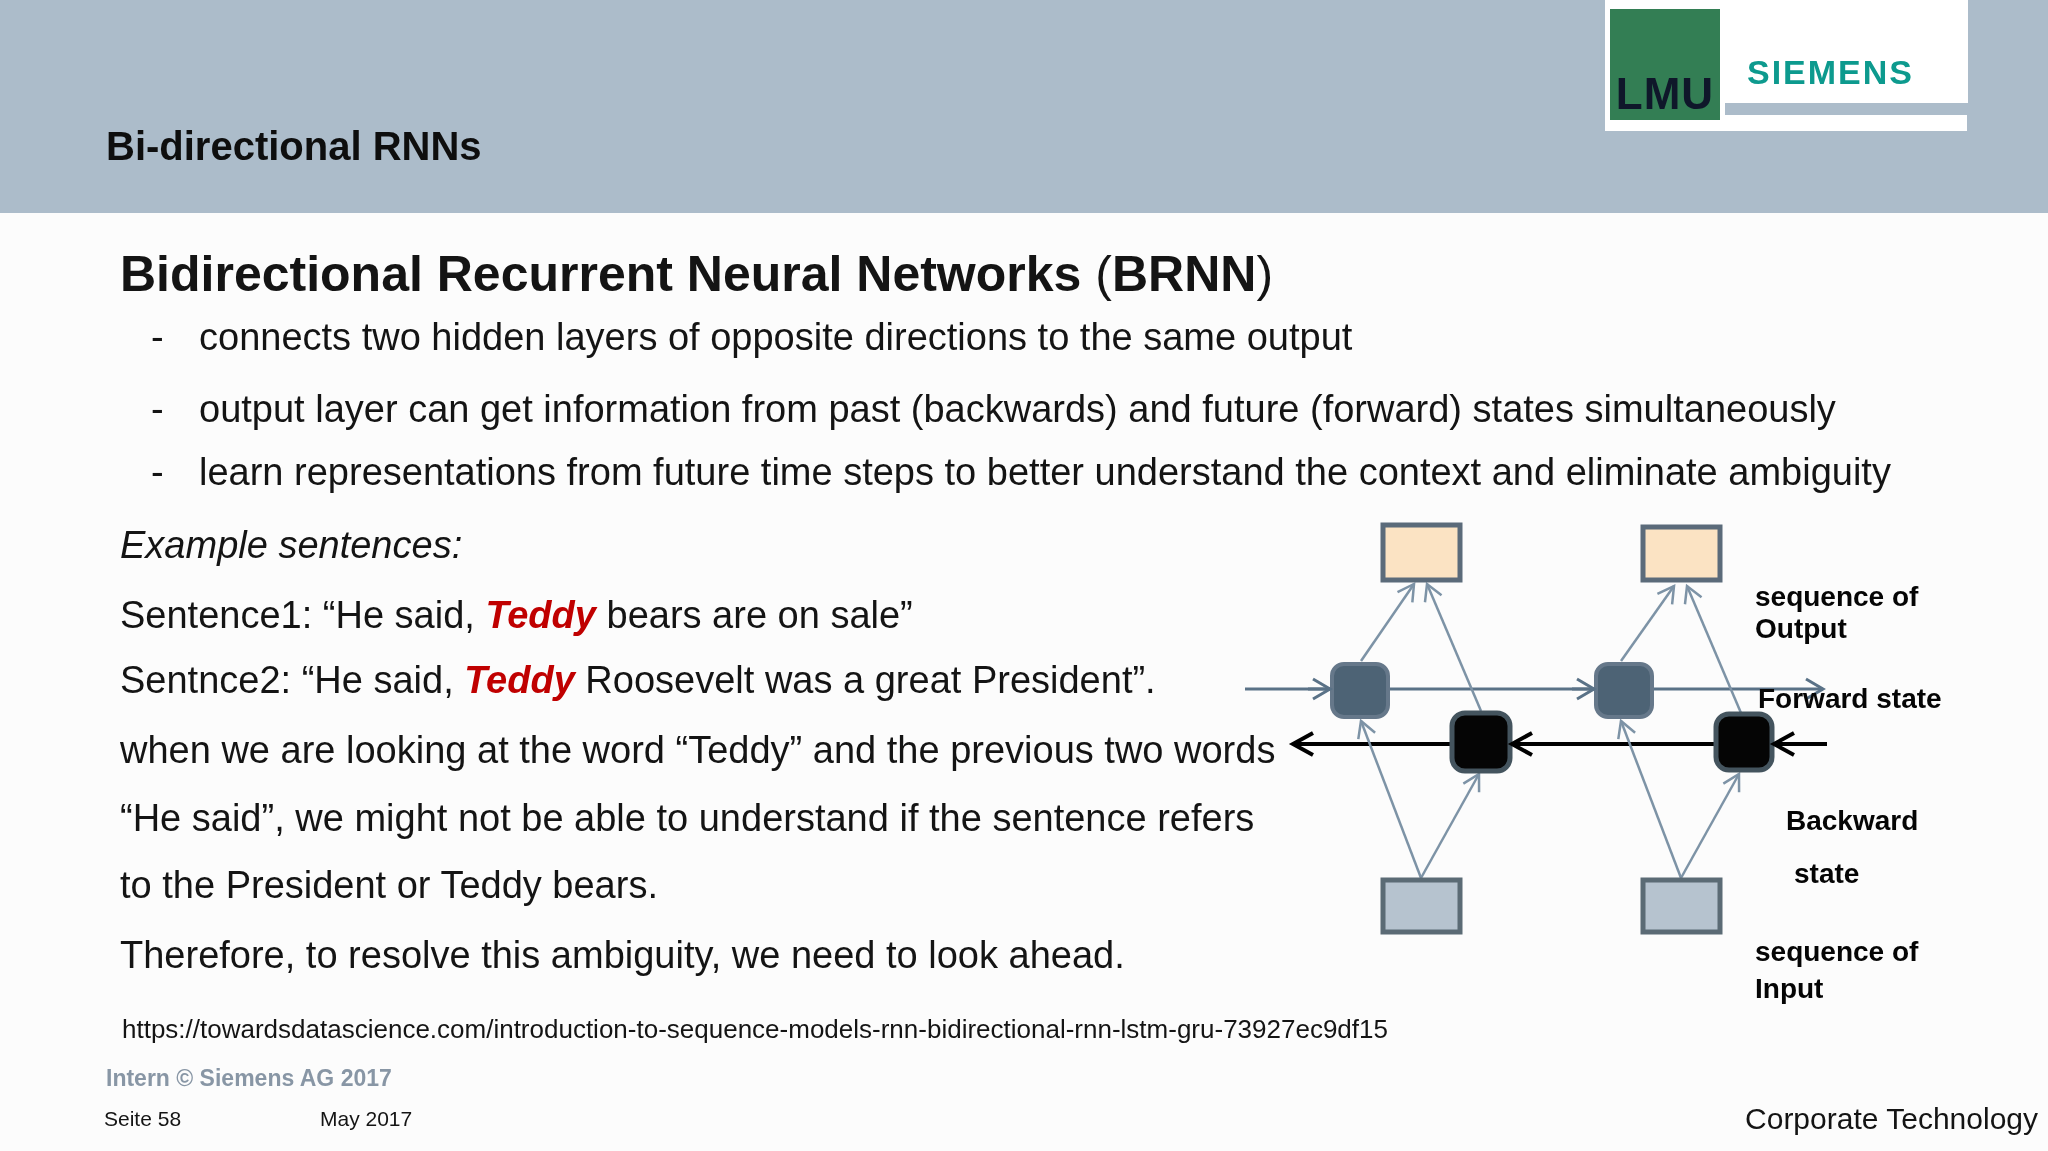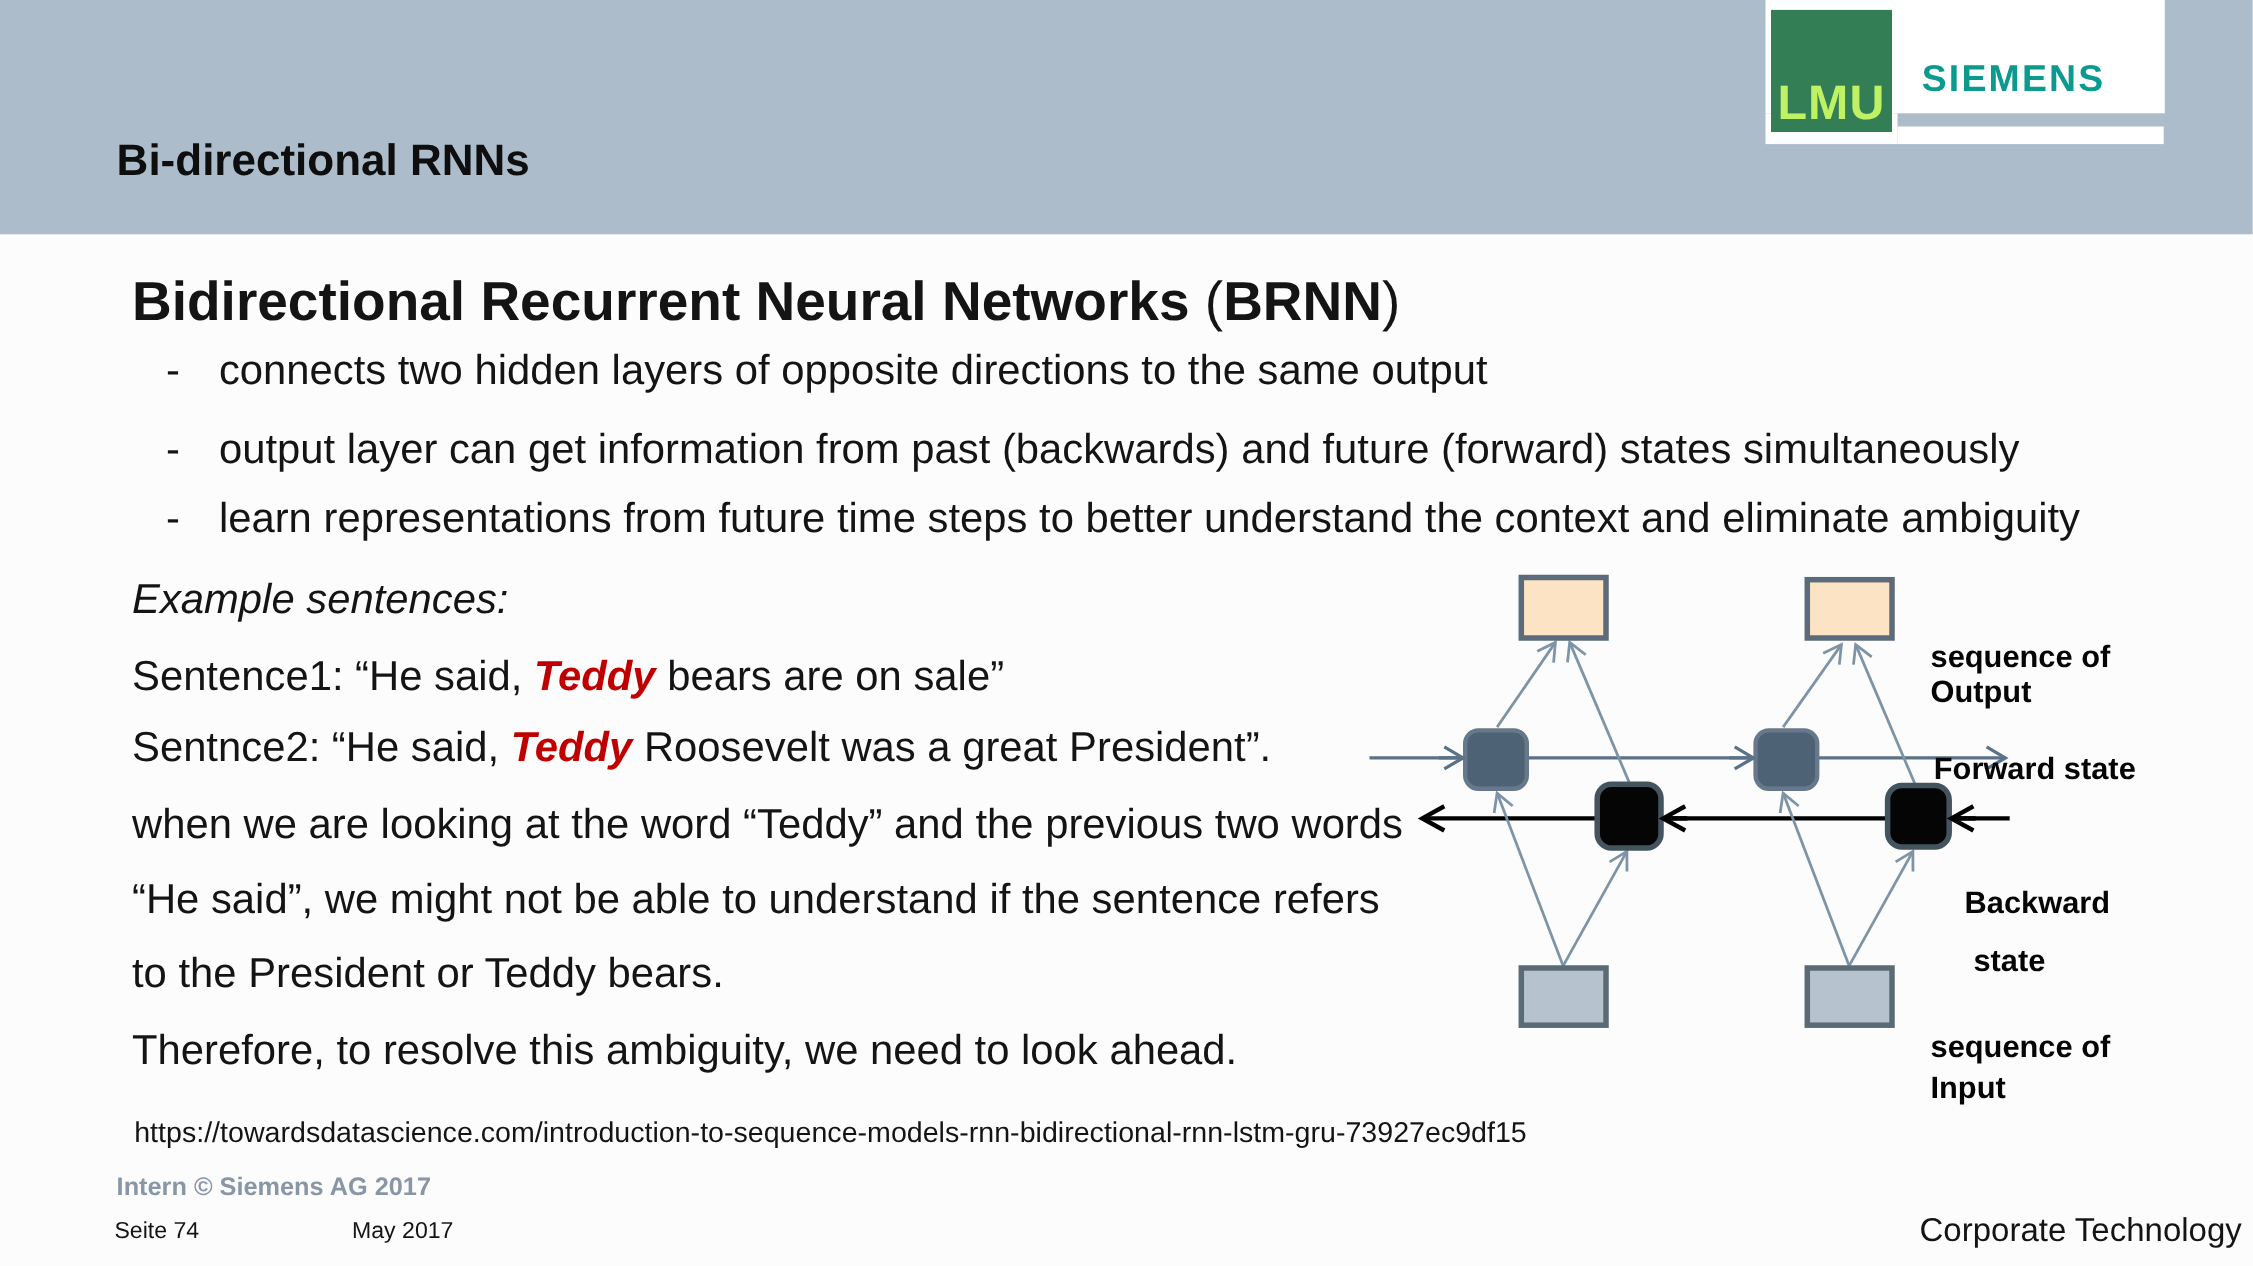--- a/index.html
+++ b/index.html
@@ -10,21 +10,21 @@
     color:var(--text,#141414);
   }
   .abs{position:absolute;white-space:pre;line-height:1;}
   
   .header-band{position:absolute;left:0;top:0;width:2048px;height:213px;background:var(--header-bg,#acbcca);}
   .slide-title{left:106px;top:126px;font-size:40px;font-weight:bold;color:#0e0e0e;}
   .logo-white{position:absolute;left:1605px;top:0;width:363px;height:103px;background:#fff;}
   .logo-white-ext{position:absolute;left:1605px;top:103px;width:120px;height:28px;background:#fff;}
   .logo-underline{position:absolute;left:1725px;top:115px;width:242px;height:16px;background:#fff;}
   .lmu-box{position:absolute;left:1610px;top:9px;width:110px;height:111px;background:var(--lmu-green,#337e54);}
-  .lmu-text{position:absolute;left:0;bottom:4px;width:110px;text-align:center;color:#bef264;font-weight:bold;font-size:44px;letter-spacing:1px;line-height:1;}
+  .lmu-text{position:absolute;left:0;bottom:4px;width:110px;text-align:center;color:#0f172a;font-weight:bold;font-size:44px;letter-spacing:1px;line-height:1;}
   .siemens{left:1747px;top:55px;font-size:34px;font-weight:bold;letter-spacing:2px;color:var(--siemens-teal,#0d9a8e);}
   
   .h1line{left:120px;top:249px;font-size:50px;}
   .h1line b{font-weight:bold;}
   .bullet{left:120px;font-size:38px;margin-left:31px;}
   .bullet .dash{display:inline-block;width:48px;}
   .b1{top:318px;} .b2{top:390px;} .b3{top:453px;}
   .example{left:120px;top:526px;font-size:38px;font-style:italic;}
   .sline{left:120px;font-size:38px;}
   .s1{top:596px;} .s2{top:661px;}
@@ -82,21 +82,21 @@
   <div class="abs sline s2"><span>Sentnce2: “He said, </span><span class="teddy">Teddy</span><span> Roosevelt was a great President”.</span></div>
 
   <div class="abs sline p1">when we are looking at the word “Teddy” and the previous two words</div>
   <div class="abs sline p2">“He said”, we might not be able to understand if the sentence refers</div>
   <div class="abs sline p3">to the President or Teddy bears.</div>
   <div class="abs sline p4">Therefore, to resolve this ambiguity, we need to look ahead.</div>
 
   <div class="abs url">https://towardsdatascience.com/introduction-to-sequence-models-rnn-bidirectional-rnn-lstm-gru-73927ec9df15</div>
 
   <div class="abs intern">Intern © Siemens AG 2017</div>
-  <div class="abs seite">Seite 74</div>
+  <div class="abs seite">Seite 58</div>
   <div class="abs maydate">May 2017</div>
   <div class="abs corporate">Corporate Technology</div>
 
   <svg class="diagram" viewBox="0 0 818 480" xmlns="http://www.w3.org/2000/svg">
     <defs>
       <marker id="chev-g" markerUnits="userSpaceOnUse" markerWidth="28" markerHeight="28" refX="22" refY="13" orient="auto">
         <path class="mk-g" d="M6,4 L22,13 L6,22"></path>
       </marker>
       <marker id="chev-s" markerUnits="userSpaceOnUse" markerWidth="28" markerHeight="28" refX="22" refY="13" orient="auto">
         <path class="mk-s" d="M5,3 L22,13 L5,23"></path>

